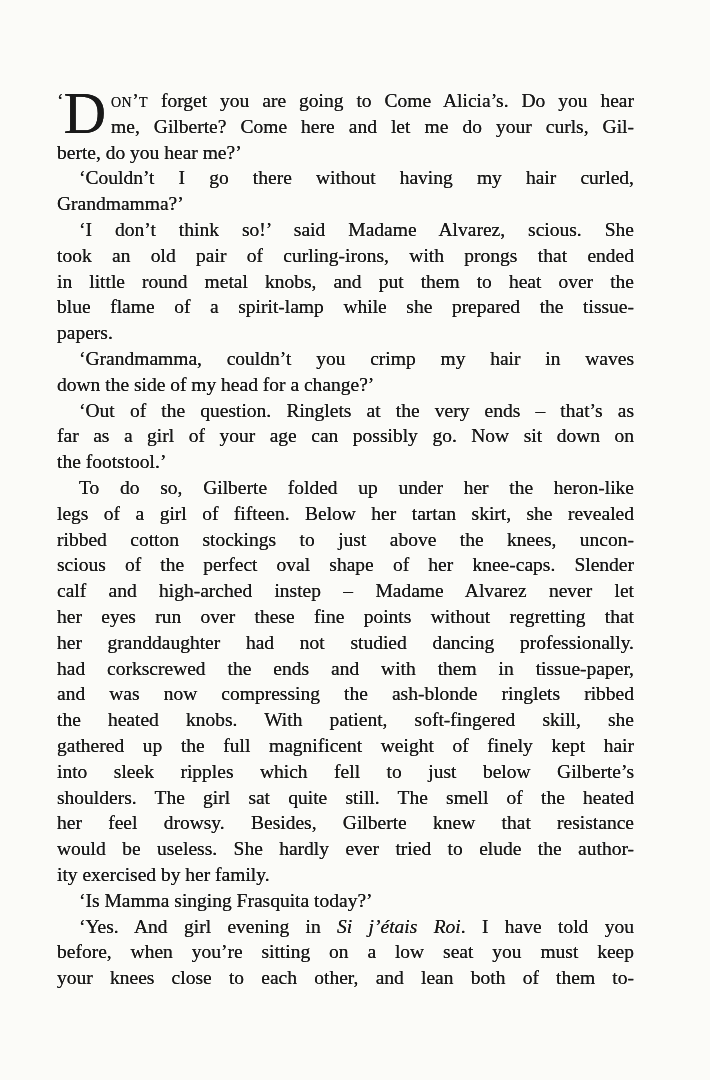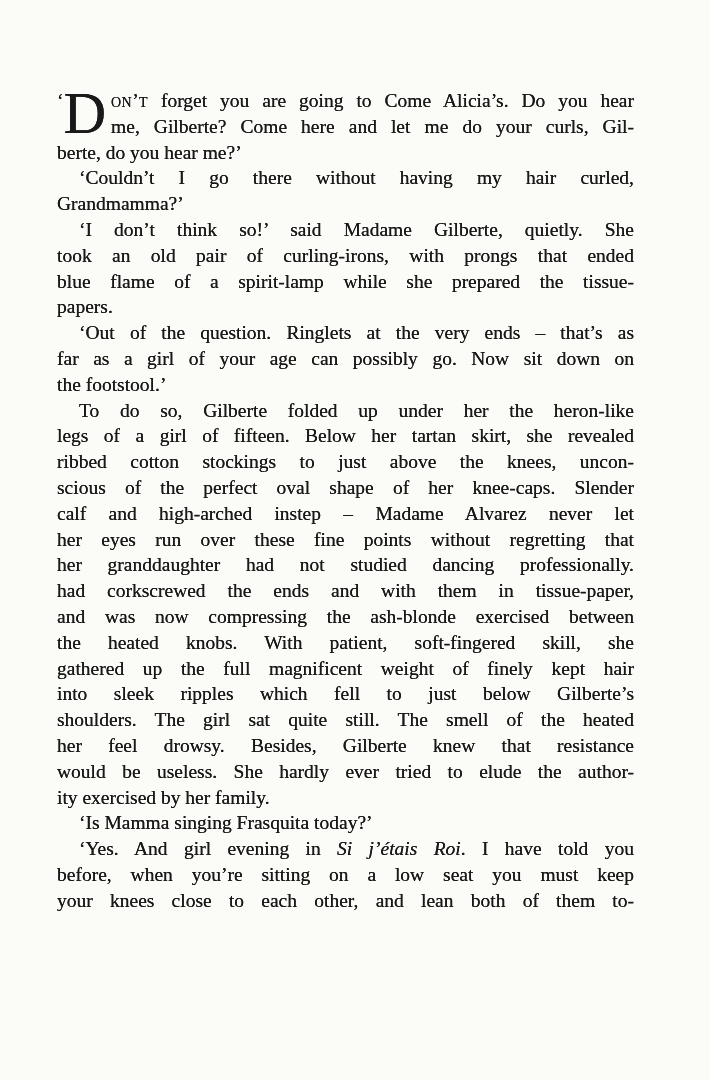--- a/index.html
+++ b/index.html
@@ -68,40 +68,45 @@
         </span>
         <div class="line just"><span class="sc">on’t</span><span> forget you are going to Come Alicia’s. Do you hear</span></div>
         <div class="line just"><span>me, Gilberte? Come here and let me do your curls, Gil-</span></div>
         <div class="line"><span>berte, do you hear me?’</span></div>
       </div>
       <div class="para">
         <div class="line just first"><span>‘Couldn’t I go there without having my hair curled,</span></div>
         <div class="line"><span>Grandmamma?’</span></div>
       </div>
       <div class="para">
-        <div class="line just first"><span>‘I don’t think so!’ said Madame Gilberte, quietly. She</span></div>
+        <div class="line just first"><span>‘I don’t think so!’ said Madame Alvarez, scious. She</span></div>
         <div class="line just"><span>took an old pair of curling-irons, with prongs that ended</span></div>
+        <div class="line just"><span>in little round metal knobs, and put them to heat over the</span></div>
         <div class="line just"><span>blue flame of a spirit-lamp while she prepared the tissue-</span></div>
         <div class="line"><span>papers.</span></div>
+      </div>
+      <div class="para">
+        <div class="line just first"><span>‘Grandmamma, couldn’t you crimp my hair in waves</span></div>
+        <div class="line"><span>down the side of my head for a change?’</span></div>
       </div>
       <div class="para">
         <div class="line just first"><span>‘Out of the question. Ringlets at the very ends – that’s as</span></div>
         <div class="line just"><span>far as a girl of your age can possibly go. Now sit down on</span></div>
         <div class="line"><span>the footstool.’</span></div>
       </div>
       <div class="para">
         <div class="line just first"><span>To do so, Gilberte folded up under her the heron-like</span></div>
         <div class="line just"><span>legs of a girl of fifteen. Below her tartan skirt, she revealed</span></div>
         <div class="line just"><span>ribbed cotton stockings to just above the knees, uncon-</span></div>
         <div class="line just"><span>scious of the perfect oval shape of her knee-caps. Slender</span></div>
         <div class="line just"><span>calf and high-arched instep – Madame Alvarez never let</span></div>
         <div class="line just"><span>her eyes run over these fine points without regretting that</span></div>
         <div class="line just"><span>her granddaughter had not studied dancing professionally.</span></div>
         <div class="line just"><span>had corkscrewed the ends and with them in tissue-paper,</span></div>
-        <div class="line just"><span>and was now compressing the ash-blonde exercised between</span></div>
+        <div class="line just"><span>and was now compressing the ash-blonde ringlets ribbed</span></div>
         <div class="line just"><span>the heated knobs. With patient, soft-fingered skill, she</span></div>
         <div class="line just"><span>gathered up the full magnificent weight of finely kept hair</span></div>
         <div class="line just"><span>into sleek ripples which fell to just below Gilberte’s</span></div>
         <div class="line just"><span>shoulders. The girl sat quite still. The smell of the heated</span></div>
         <div class="line just"><span>her feel drowsy. Besides, Gilberte knew that resistance</span></div>
         <div class="line just"><span>would be useless. She hardly ever tried to elude the author-</span></div>
         <div class="line"><span>ity exercised by her family.</span></div>
       </div>
       <div class="para">
         <div class="line first"><span>‘Is Mamma singing Frasquita today?’</span></div>

